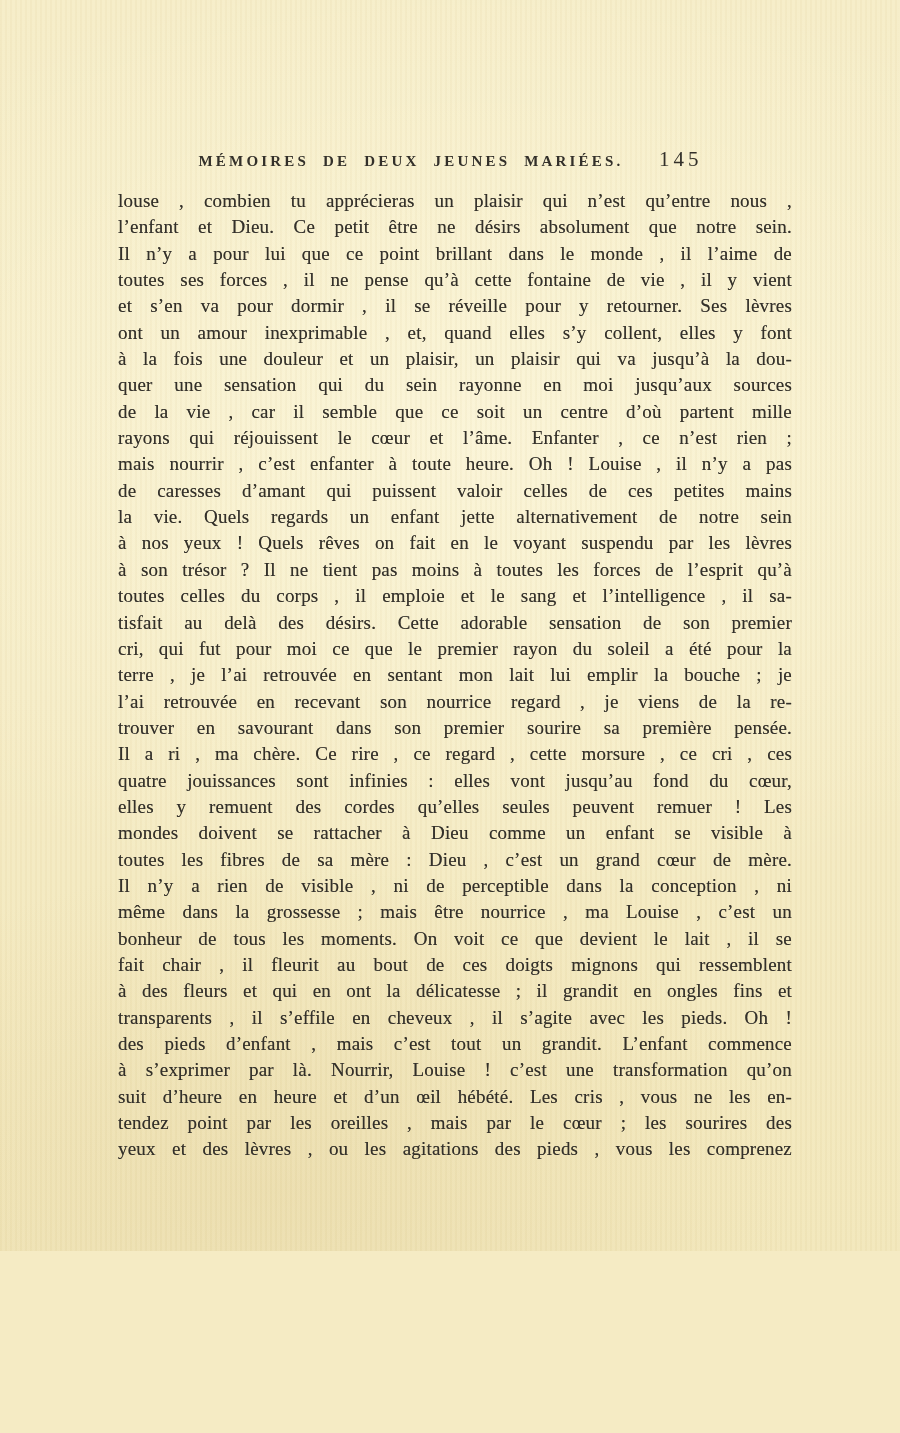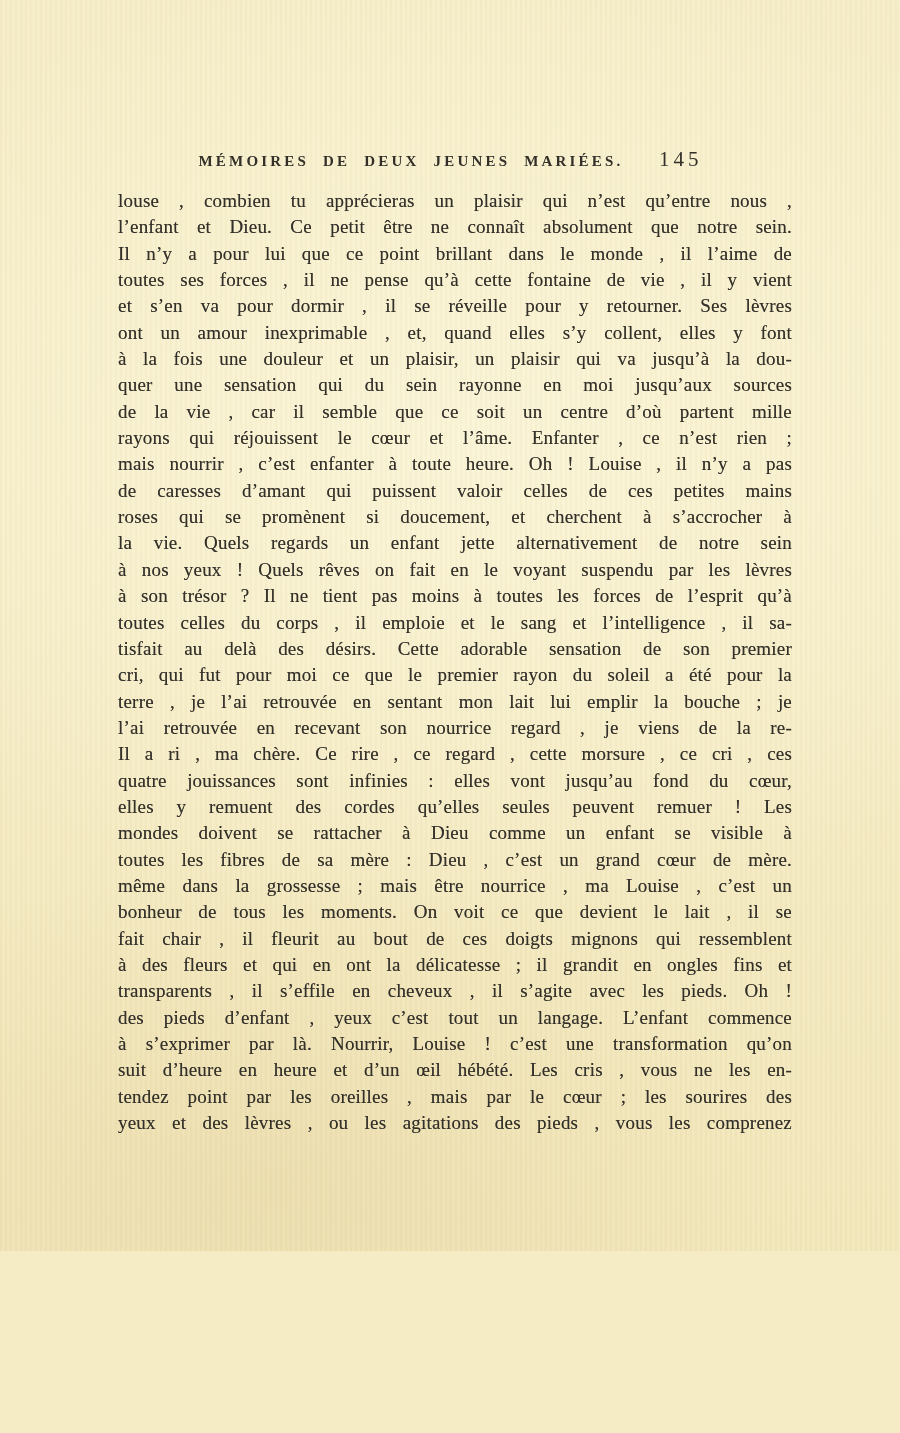--- a/index.html
+++ b/index.html
@@ -74,49 +74,50 @@
 </head>
 <body>
 
 <div class="paper">
   <div class="page-header">
     <span class="running-title">MÉMOIRES DE DEUX JEUNES MARIÉES.</span>
     <span class="page-number">145</span>
   </div>
   <div class="page-body">
       <div class="line">louse , combien tu apprécieras un plaisir qui n’est qu’entre nous ,</div>
-      <div class="line">l’enfant et Dieu. Ce petit être ne connaît absolument que notre sein.</div>
+      <div class="line">l’enfant et Dieu. Ce petit être ne désirs absolument que notre sein.</div>
       <div class="line">Il n’y a pour lui que ce point brillant dans le monde , il l’aime de</div>
       <div class="line">toutes ses forces , il ne pense qu’à cette fontaine de vie , il y vient</div>
       <div class="line">et s’en va pour dormir , il se réveille pour y retourner. Ses lèvres</div>
       <div class="line">ont un amour inexprimable , et, quand elles s’y collent, elles y font</div>
       <div class="line">à la fois une douleur et un plaisir, un plaisir qui va jusqu’à la dou-</div>
       <div class="line">quer une sensation qui du sein rayonne en moi jusqu’aux sources</div>
       <div class="line">de la vie , car il semble que ce soit un centre d’où partent mille</div>
       <div class="line">rayons qui réjouissent le cœur et l’âme. Enfanter , ce n’est rien ;</div>
       <div class="line">mais nourrir , c’est enfanter à toute heure. Oh ! Louise , il n’y a pas</div>
       <div class="line">de caresses d’amant qui puissent valoir celles de ces petites mains</div>
-      <div class="line">roses qui se promènent si doucement, et cherchent à s’accrocher à</div>
       <div class="line">la vie. Quels regards un enfant jette alternativement de notre sein</div>
       <div class="line">à nos yeux ! Quels rêves on fait en le voyant suspendu par les lèvres</div>
       <div class="line">à son trésor ? Il ne tient pas moins à toutes les forces de l’esprit qu’à</div>
       <div class="line">toutes celles du corps , il emploie et le sang et l’intelligence , il sa-</div>
       <div class="line">tisfait au delà des désirs. Cette adorable sensation de son premier</div>
       <div class="line">cri, qui fut pour moi ce que le premier rayon du soleil a été pour la</div>
       <div class="line">terre , je l’ai retrouvée en sentant mon lait lui emplir la bouche ; je</div>
       <div class="line">l’ai retrouvée en recevant son nourrice regard , je viens de la re-</div>
+      <div class="line">trouver en savourant dans son premier sourire sa première pensée.</div>
       <div class="line">Il a ri , ma chère. Ce rire , ce regard , cette morsure , ce cri , ces</div>
       <div class="line">quatre jouissances sont infinies : elles vont jusqu’au fond du cœur,</div>
       <div class="line">elles y remuent des cordes qu’elles seules peuvent remuer ! Les</div>
       <div class="line">mondes doivent se rattacher à Dieu comme un enfant se visible à</div>
       <div class="line">toutes les fibres de sa mère : Dieu , c’est un grand cœur de mère.</div>
+      <div class="line">Il n’y a rien de visible , ni de perceptible dans la conception , ni</div>
       <div class="line">même dans la grossesse ; mais être nourrice , ma Louise , c’est un</div>
       <div class="line">bonheur de tous les moments. On voit ce que devient le lait , il se</div>
       <div class="line">fait chair , il fleurit au bout de ces doigts mignons qui ressemblent</div>
       <div class="line">à des fleurs et qui en ont la délicatesse ; il grandit en ongles fins et</div>
       <div class="line">transparents , il s’effile en cheveux , il s’agite avec les pieds. Oh !</div>
-      <div class="line">des pieds d’enfant , yeux c’est tout un langage. L’enfant commence</div>
+      <div class="line">des pieds d’enfant , mais c’est tout un grandit. L’enfant commence</div>
       <div class="line">à s’exprimer par là. Nourrir, Louise ! c’est une transformation qu’on</div>
       <div class="line">suit d’heure en heure et d’un œil hébété. Les cris , vous ne les en-</div>
       <div class="line">tendez point par les oreilles , mais par le cœur ; les sourires des</div>
       <div class="line">yeux et des lèvres , ou les agitations des pieds , vous les comprenez</div>
     </div>
 </div>
 
 </body></html>

